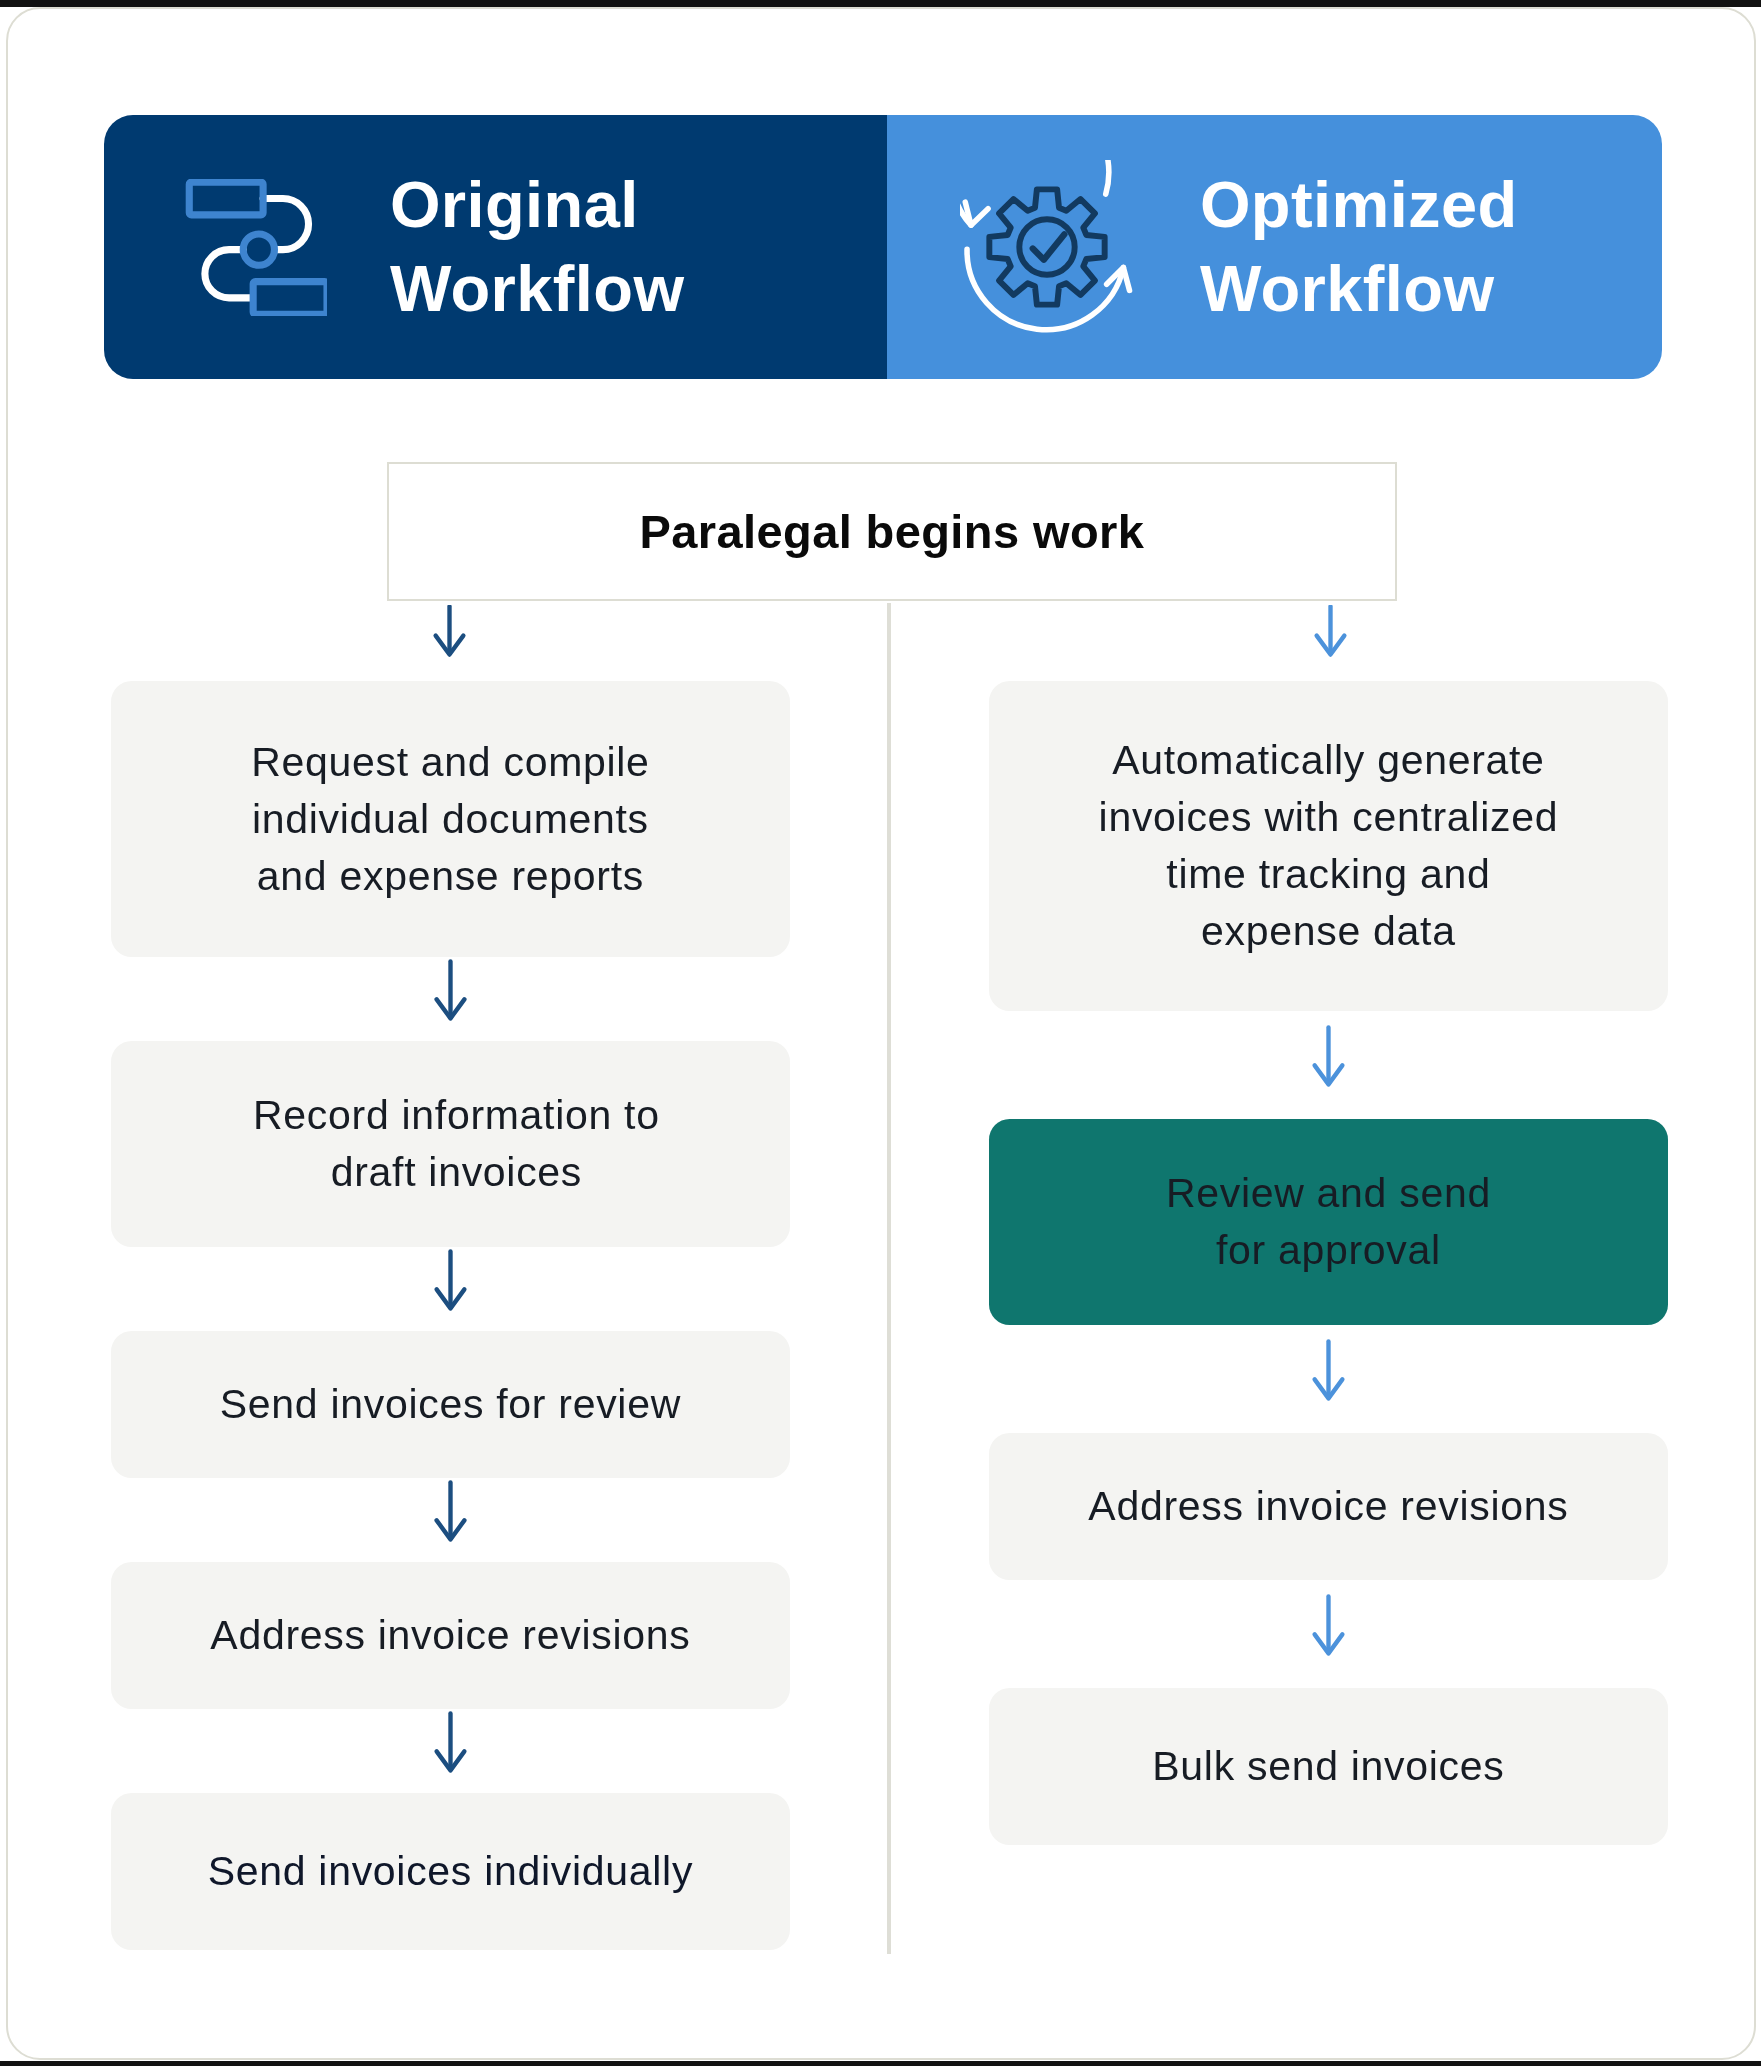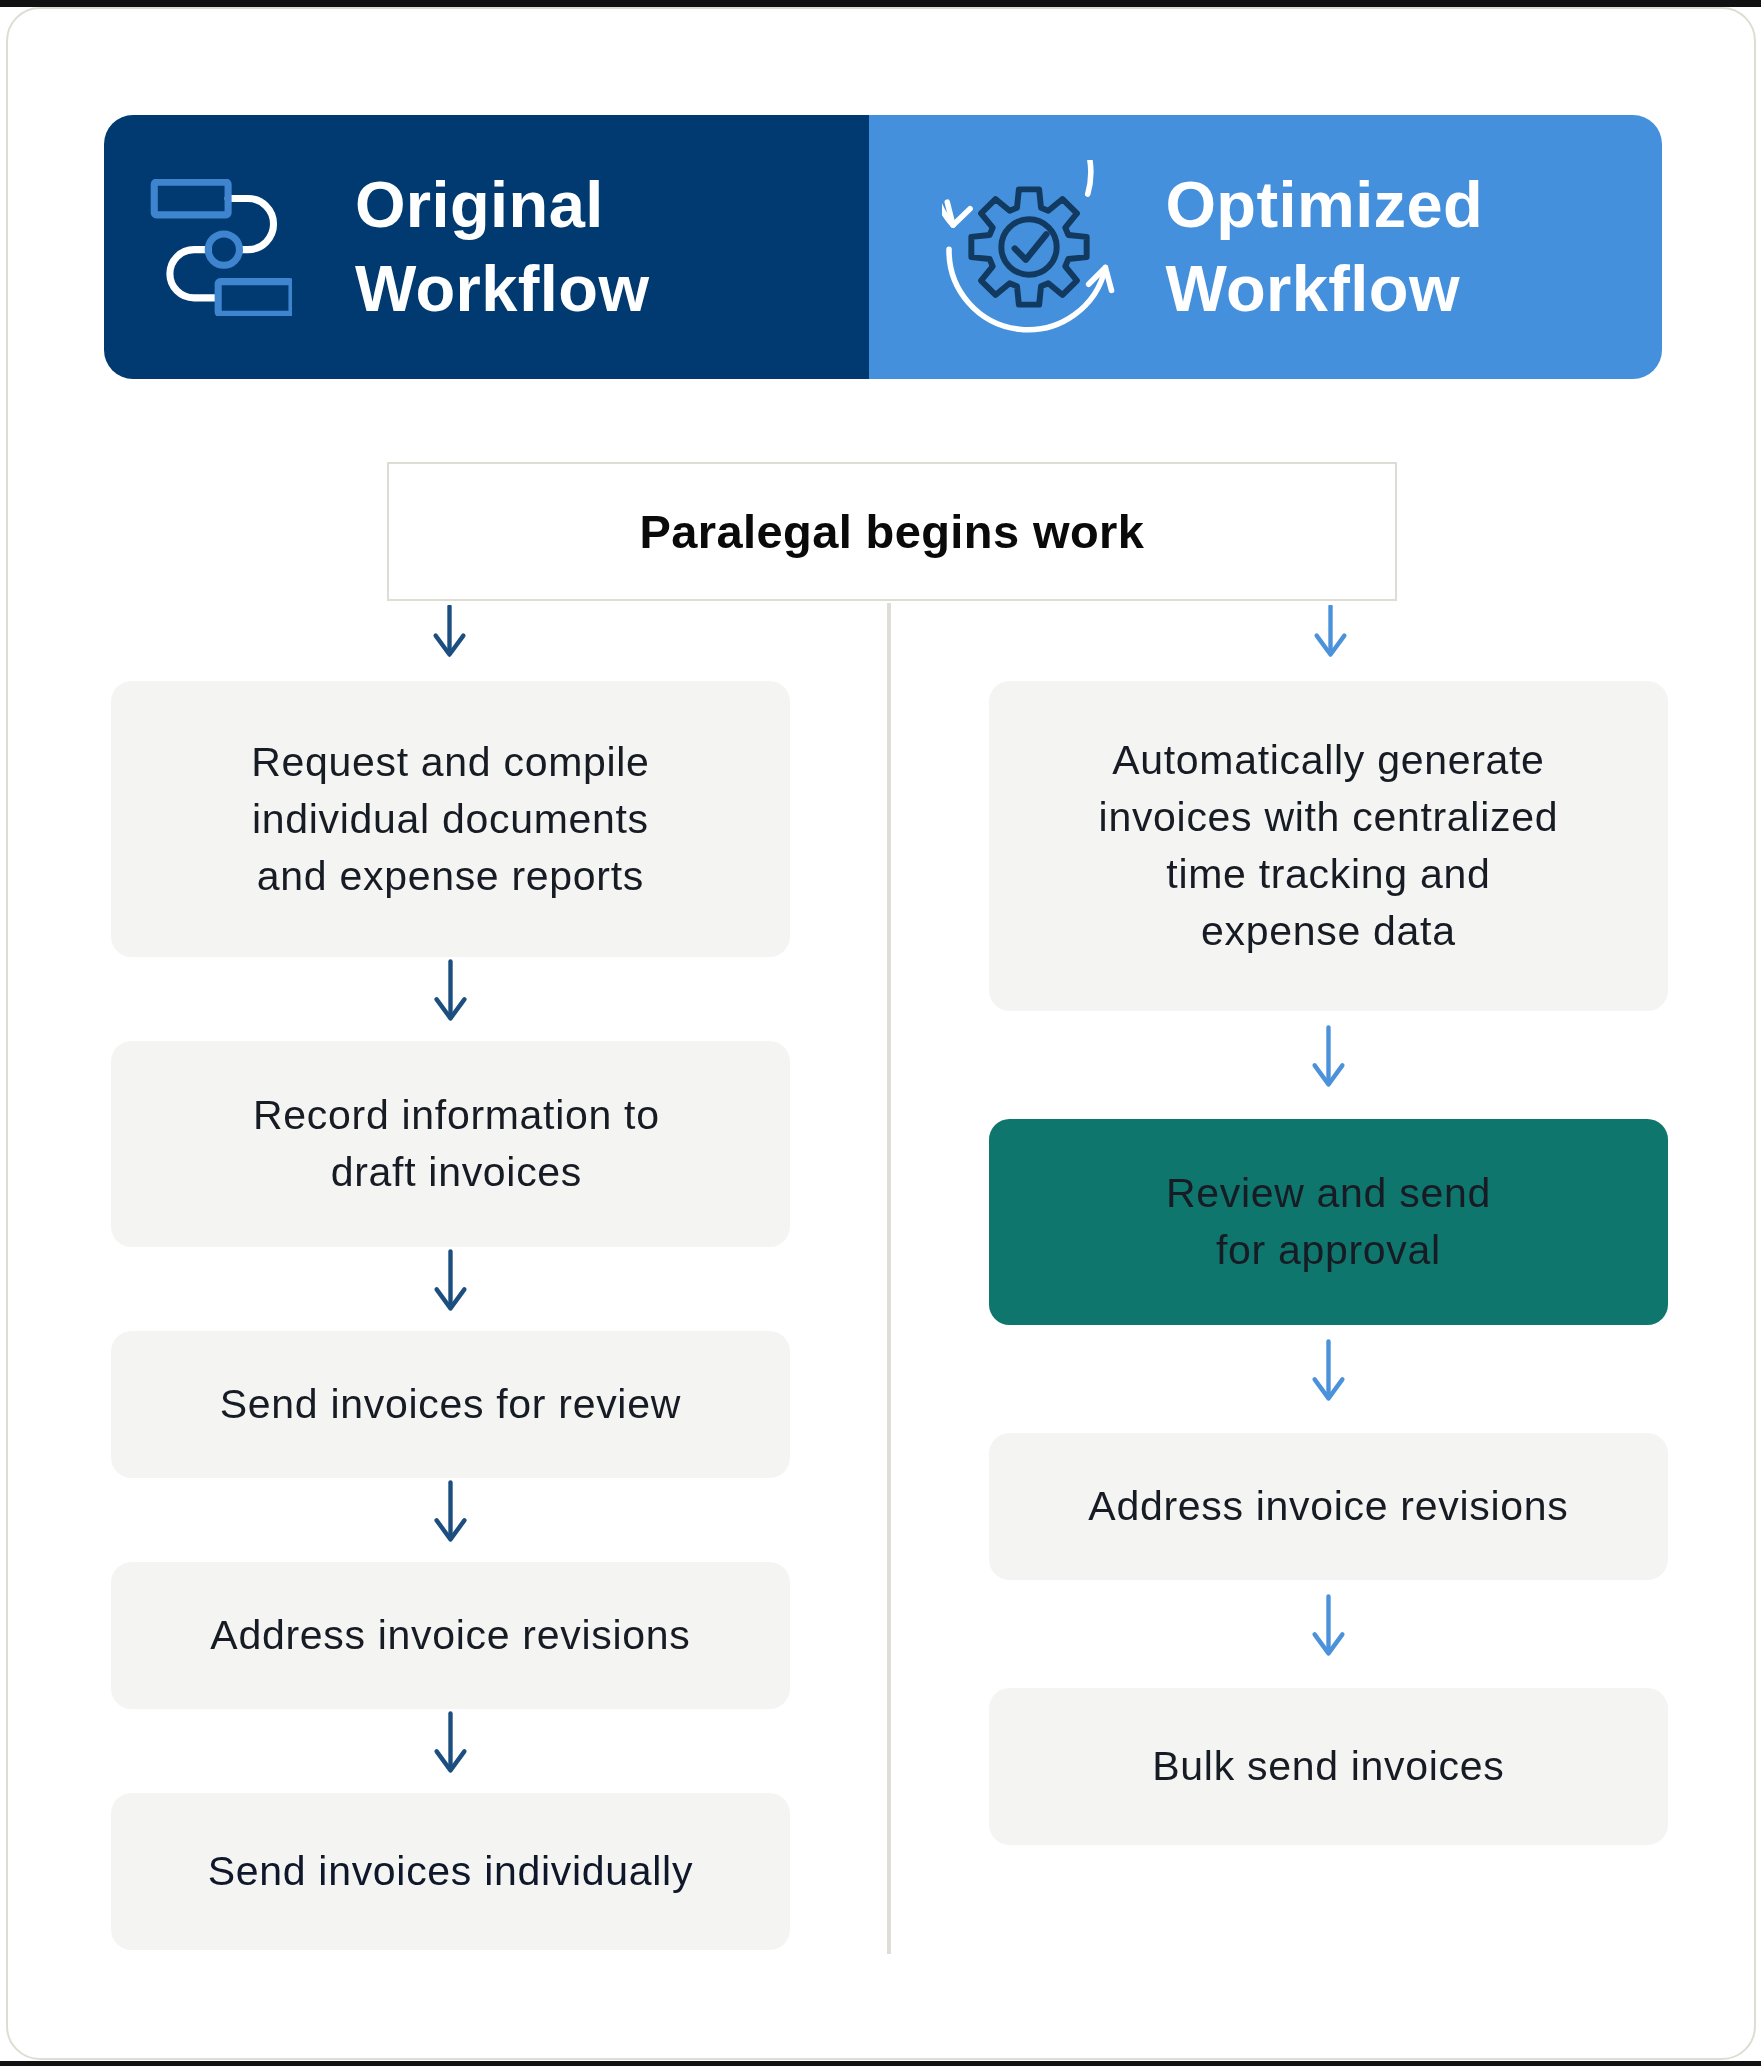--- a/index.html
+++ b/index.html
@@ -29,37 +29,37 @@
     display: flex;
   }
   .header-half {
     display: flex;
     align-items: center;
     width: 50%;
     height: 100%;
   }
   .header-half.original {
     border-radius: 29px 0 0 29px;
-    padding-left: 46px;
+    padding-left: 81px;
   }
   .header-half.optimized {
     border-radius: 0 29px 29px 0;
     padding-left: 73px;
   }
   .header-icon { flex: 0 0 auto; }
   .header-title {
     color: #ffffff;
     font-size: 65px;
     font-weight: bold;
     line-height: 84px;
     letter-spacing: 0.4px;
     white-space: pre-line;
   }
   .header-half.original .header-title { margin-left: 63px; }
-  .header-half.optimized .header-title { margin-left: 49px; }
+  .header-half.optimized .header-title { margin-left: 66px; }
   
   .start-box {
     position: absolute;
     left: 379px; top: 453px;
     width: 1006px; height: 135px;
     background: #ffffff;
     border: 2.9px solid #DDDDD3;
     display: flex;
     align-items: center;
     justify-content: center;

